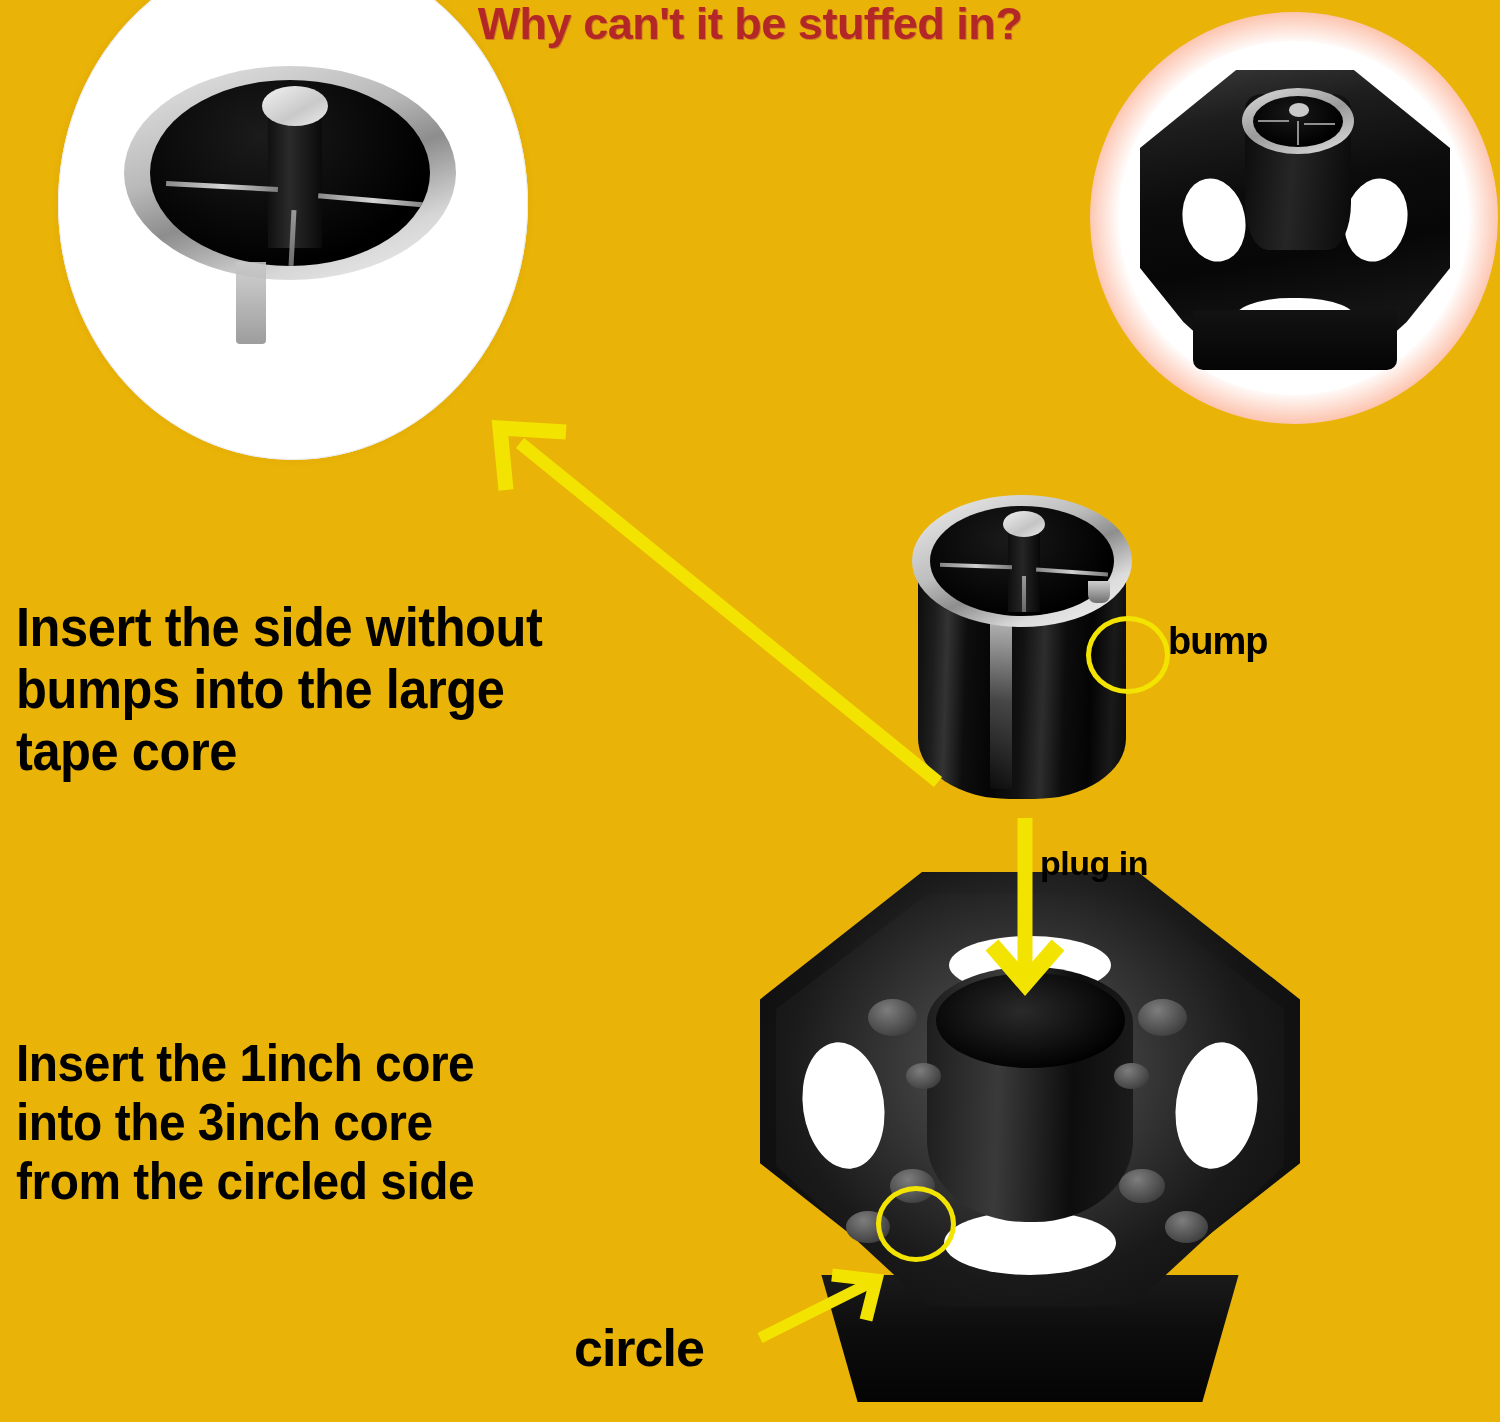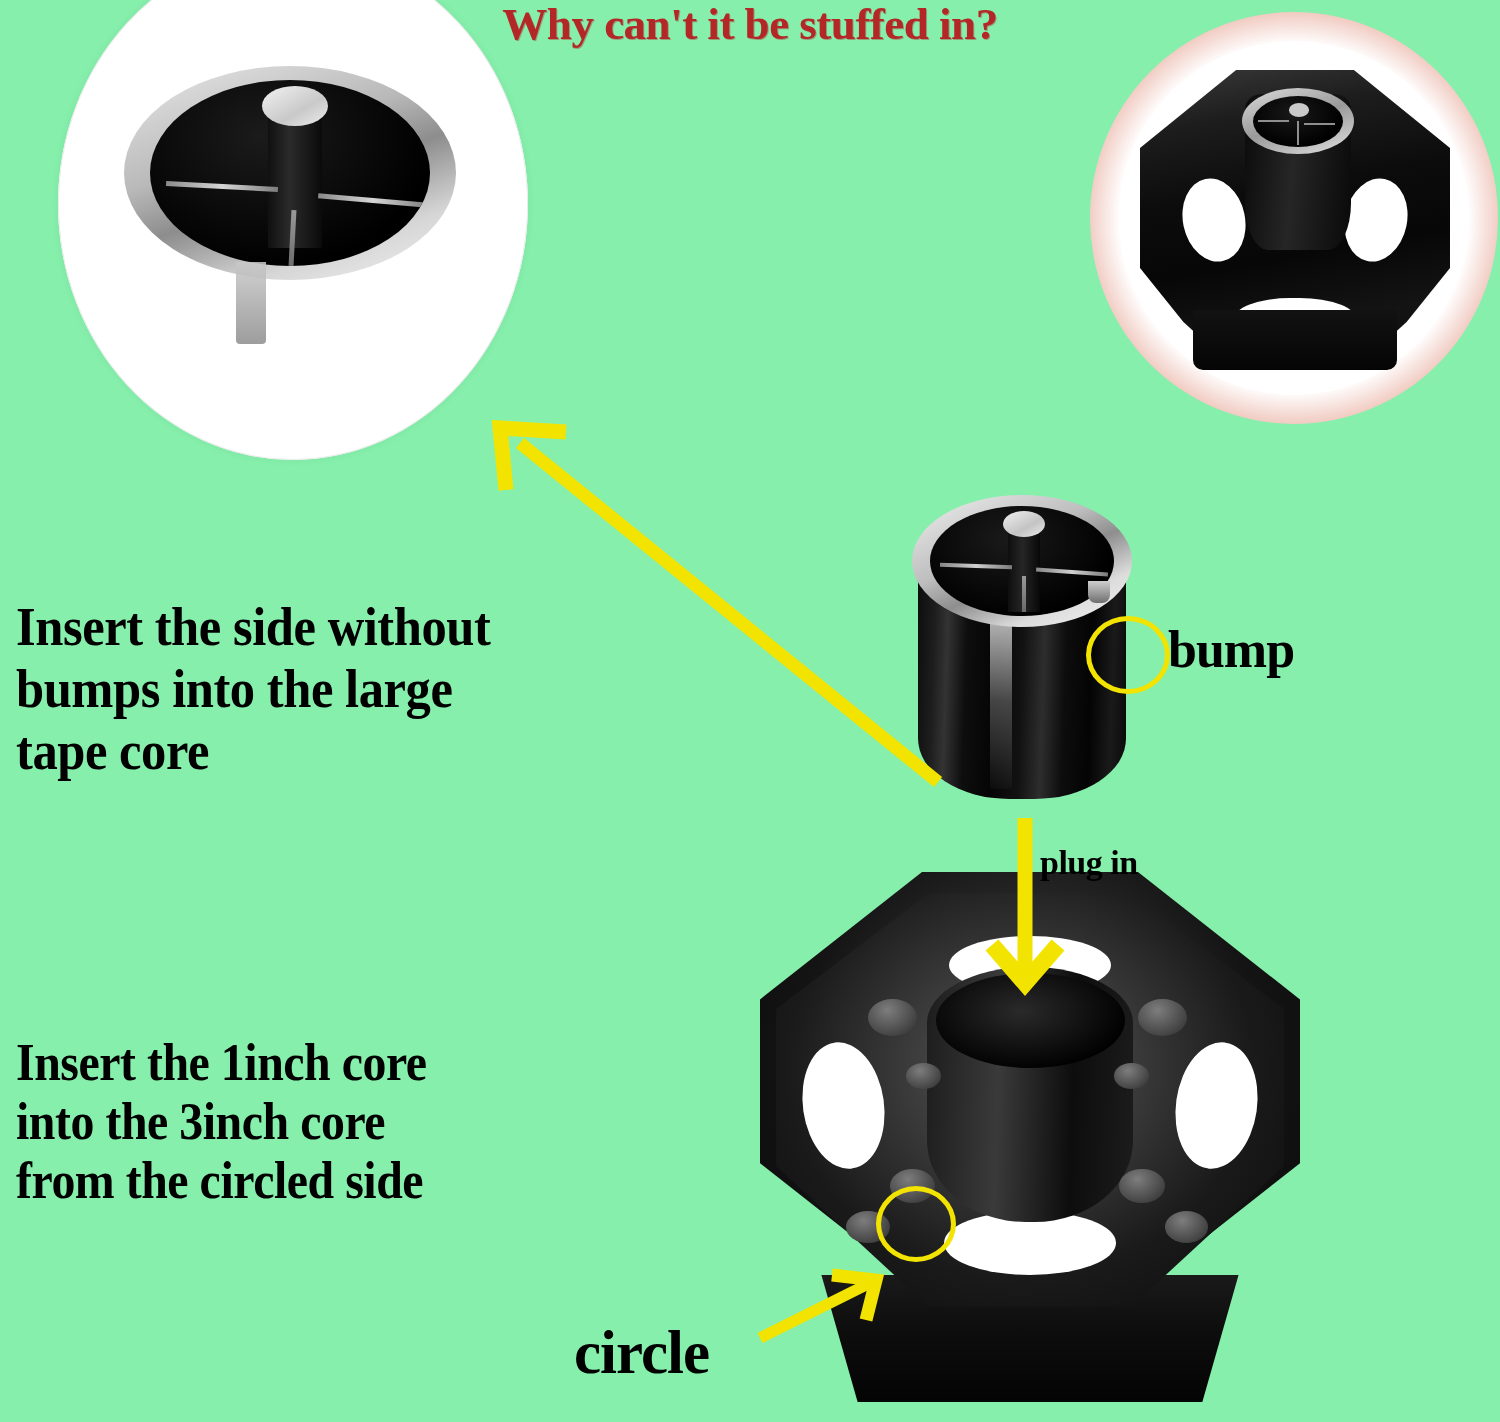--- a/index.html
+++ b/index.html
@@ -7,23 +7,22 @@
     padding: 0;
     background: #ffffff;
   }
   body {
     font-family: "Liberation Sans", sans-serif;
   }
   #page {
     position: relative;
     width: 1500px;
     height: 1422px;
-    background: #86efac;
+    background: #eab308;
     overflow: hidden;
-    font-family: Liberation Serif, serif;
   }
 
   
   .title {
     position: absolute;
     left: 0;
     top: -2px;
     width: 1500px;
     text-align: center;
     font-size: 45px;
@@ -48,23 +47,23 @@
   .instr-1 { left: 16px; top: 596px; font-size: 55px; width: 720px; }
   .instr-2 { left: 16px; top: 1034px; font-size: 52px; width: 700px; }
   .instr .ln { display: block; white-space: nowrap; }
 
   
   .callout {
     position: absolute;
     color: #000;
     font-weight: bold;
   }
-  .lbl-bump   { left: 1168px; top: 620px; font-size: 52px; letter-spacing: -1px; }
+  .lbl-bump   { left: 1168px; top: 620px; font-size: 38px; letter-spacing: -1px; }
   .lbl-plugin { left: 1040px; top: 844px; font-size: 34px; letter-spacing: -0.5px; }
-  .lbl-circle { left: 574px; top: 1318px; font-size: 61px; letter-spacing: -1px; }
+  .lbl-circle { left: 574px; top: 1318px; font-size: 52px; letter-spacing: -1px; }
 
   
   .inset-left {
     position: absolute;
     left: 58px;
     top: -52px;
     width: 470px;
     height: 512px;
     border-radius: 50%;
     background: #ffffff;

